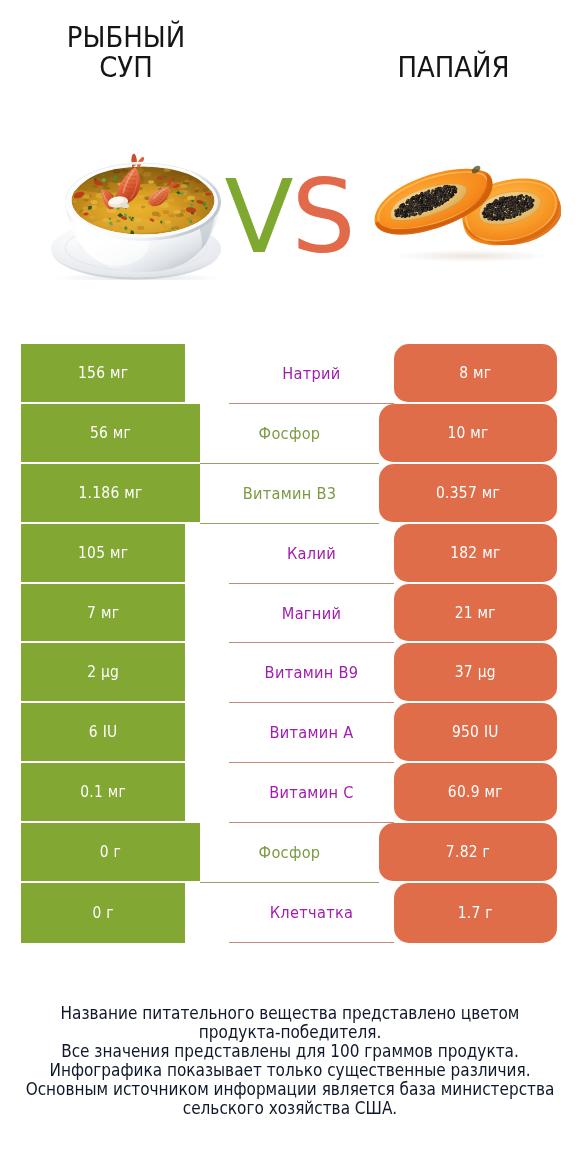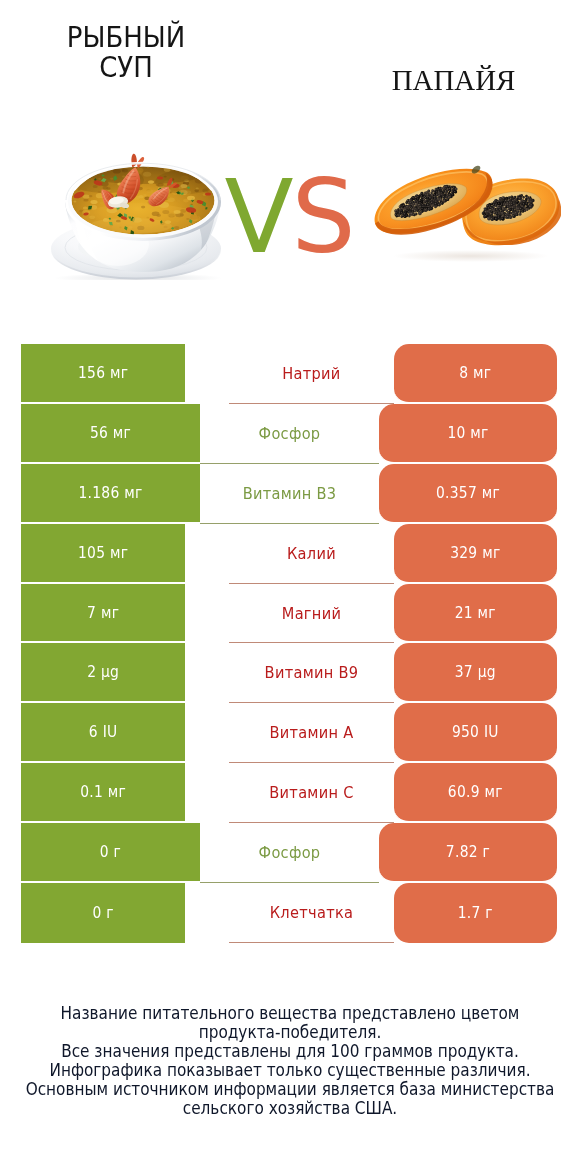--- a/index.html
+++ b/index.html
@@ -11,42 +11,42 @@
     -webkit-font-smoothing: antialiased;
     -moz-osx-font-smoothing: grayscale;
   }
   .page { position: relative; width: 580px; height: 1174px; overflow: hidden; background:#fff; }
 
   
   .title { position:absolute; text-align:center; color:#151515; font-weight:400;
            font-size:28.9px; line-height:30px; }
   .title-left  { left:0px;   top:22px; width:252px; }
   .title-left  { white-space:pre-line; }
-  .title-right { left:328px; top:65px; width:251px;font-family:Liberation Serif, serif; }
+  .title-right { left:328px; top:52px; width:251px; }
 
   
   .hero { position:absolute; left:0; top:0; width:470px; height:300px; }
   .hero-left  { position:absolute; left:48px;  top:130px; }
   .hero-right { position:absolute; left:371px; top:154px; }
   .vs { position:absolute; left:221px; top:167px; width:136px; height:100px;
         font-size:101px; line-height:100px; font-weight:400; text-align:center;
         font-family:"DejaVu Sans", sans-serif; letter-spacing:-2px; }
   .vs .v { color:#7fa830; }
   .vs .s { color:#e06a4a; }
 
   
   .table { position:absolute; left:21px; top:344px; width:536px; }
   .row { display:flex; height:59.9px; }
   .cell { display:flex; align-items:center; justify-content:center;
           font-size:15.4px; font-weight:400; letter-spacing:0.3px; }
   .cell-left  { width:179px; background:#82a732; color:#fff; border-bottom:2px solid #fff; }
   .cell-mid   { width:179px; background:#fff; border-bottom:1px solid #cfcfcf; font-size:16.2px; font-weight:400; }
   .cell-right { width:178px; background:#e06d49; color:#fff; border-bottom:2px solid #fff;border-radius:15px; }
   .win-green  .cell-mid { color:#7b9a43; border-bottom-color:#96a06a; }
-  .win-orange .cell-mid { color:#b91c1c; border-bottom-color:#c08a78;margin-left:44px; }
+  .win-orange .cell-mid { color:#a21caf; border-bottom-color:#c08a78;margin-left:44px; }
   .row:last-child .cell-left, .row:last-child .cell-right { border-bottom:none; }
 
   
   .footer { position:absolute; left:0; top:1004px; width:580px; text-align:center;
             font-size:17px; line-height:19px; color:#0f172a;
             font-family:"DejaVu Sans Condensed","Liberation Sans",sans-serif; }
 </style>
 </head>
 <body>
 
@@ -1249,21 +1249,21 @@
         <div class="cell cell-right">10 мг</div>
       </div>
       <div class="row win-green">
         <div class="cell cell-left">1.186 мг</div>
         <div class="cell cell-mid">Витамин B3</div>
         <div class="cell cell-right">0.357 мг</div>
       </div>
       <div class="row win-orange">
         <div class="cell cell-left">105 мг</div>
         <div class="cell cell-mid">Калий</div>
-        <div class="cell cell-right">329 мг</div>
+        <div class="cell cell-right">182 мг</div>
       </div>
       <div class="row win-orange">
         <div class="cell cell-left">7 мг</div>
         <div class="cell cell-mid">Магний</div>
         <div class="cell cell-right">21 мг</div>
       </div>
       <div class="row win-orange">
         <div class="cell cell-left">2 µg</div>
         <div class="cell cell-mid">Витамин B9</div>
         <div class="cell cell-right">37 µg</div>

